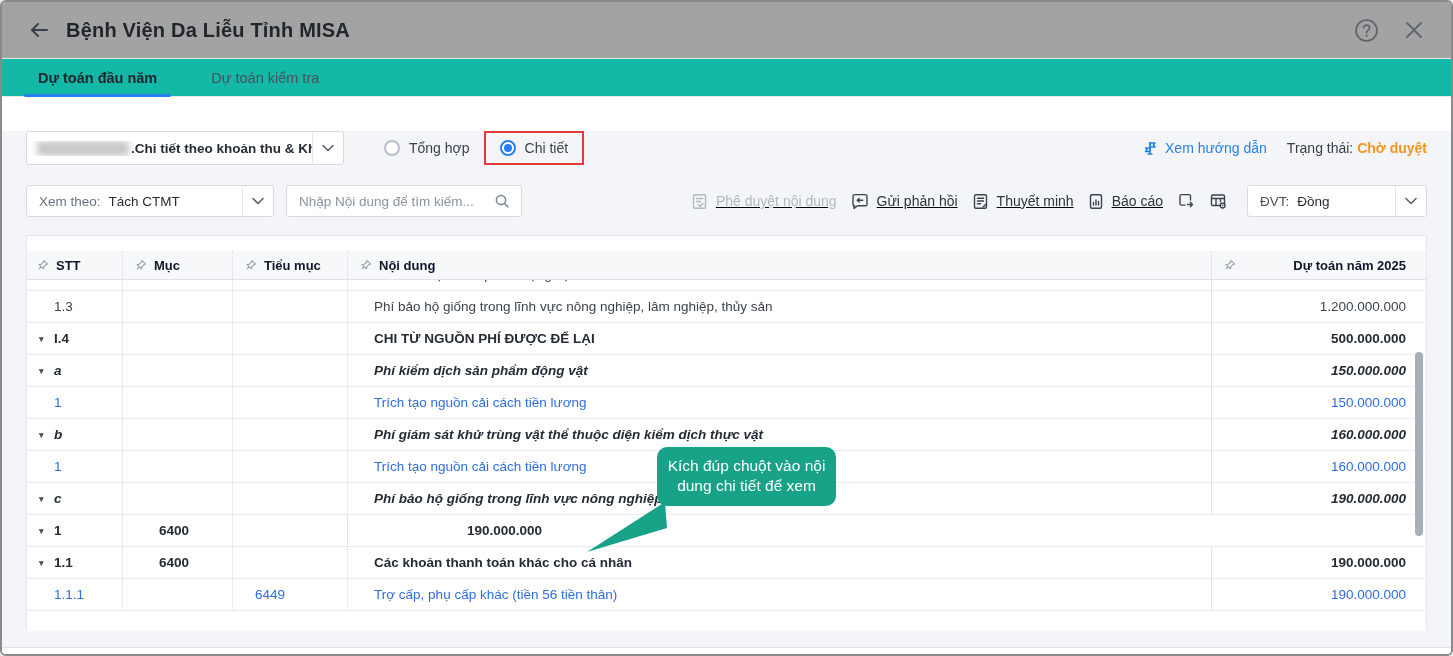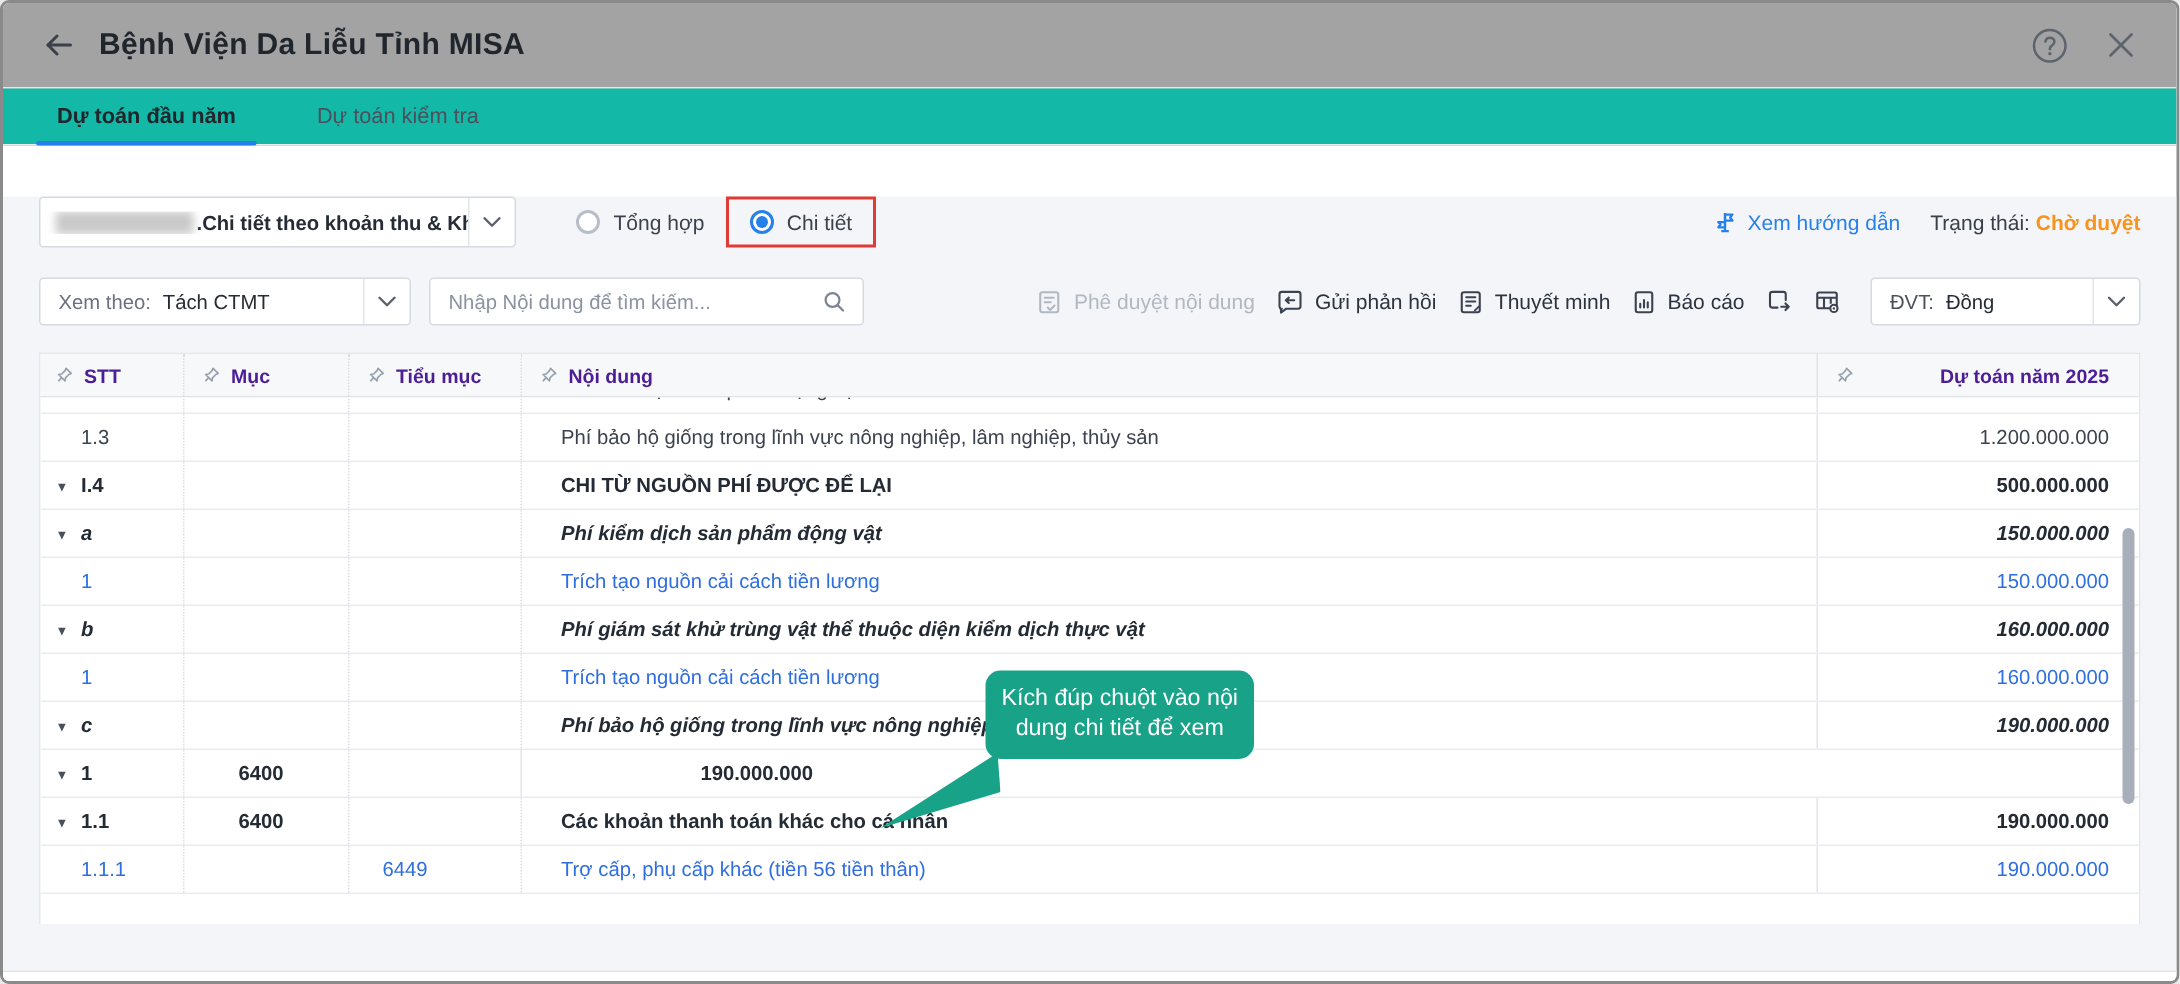--- a/index.html
+++ b/index.html
@@ -30,34 +30,34 @@
   .radio.sel::after{content:"";position:absolute;inset:2px;border-radius:50%;background:var(--accent);}
   .radiolbl{font-size:14px;color:#3b424d;margin-left:9px;}
   .radiowrap{display:flex;align-items:center;cursor:pointer;}
   .redbox{display:flex;align-items:center;border:2px solid var(--red);padding:0 14px;height:34px;box-sizing:border-box;}
   .guide{display:flex;align-items:center;color:var(--accent);font-size:14px;cursor:pointer;gap:7px;}
   .status{font-size:14px;color:#39404a;margin-left:20px;}
   .status b{color:var(--orange);font-weight:700;}
   .viewbox{width:248px;font-size:13.5px;}
   .viewbox .lbl{color:#6a7280;padding-left:12px;}
   .viewbox .val{color:#262c35;margin-left:8px;flex:1;}
-  .search{width:290px;margin-left:12px;}
+  .search{width:236px;margin-left:12px;}
   .search input{border:none;outline:none;flex:1;font-family:inherit;font-size:13.5px;color:#333;padding:0 0 0 12px;background:transparent;}
   .search input::placeholder{color:#8a93a0;}
   .search .mag{margin:0 11px;}
-  .btns{display:flex;align-items:center;margin-left:auto;gap:14px;}
+  .btns{display:flex;align-items:center;margin-left:auto;gap:14px;text-decoration:underline;}
   .tbtn{display:flex;align-items:center;gap:8px;font-size:14px;color:#2c3440;cursor:pointer;white-space:nowrap;}
   .tbtn.disabled{color:#b1b8c2;cursor:default;}
   .unitbox{width:180px;margin-left:20px;font-size:13.5px;}
   .unitbox .lbl{color:#4a515c;padding-left:12px;}
   .unitbox .val{color:#262c35;margin-left:8px;flex:1;}
   
   .table{position:relative;margin-top:18px;background:#fff;border:1px solid #e4e7ec;border-bottom:none;}
   .thead{display:flex;height:28px;background:#f7f8fa;border-bottom:1px solid #dfe3e8;align-items:center;
-         font-size:13px;font-weight:700;color:#4c1d95;}
+         font-size:13px;font-weight:700;color:#0f172a;margin-top:15px;}
   .tbody{height:351px;overflow:hidden;}
   .trow{display:flex;align-items:center;height:32px;box-sizing:border-box;border-bottom:1px solid #e9ebef;
         font-size:13.5px;color:#3c434e;background:#fff;cursor:default;}
   .trow:first-child{margin-top:-21px;}
   .c{display:flex;align-items:center;height:100%;box-sizing:border-box;overflow:hidden;white-space:nowrap;}
   .c-stt{width:95px;padding-left:12px;}
   .c-muc{width:110px;padding-left:36px;border-left:1px dotted #d9dde3;}
   .c-tm{width:115px;padding-left:22px;border-left:1px dotted #d9dde3;}
   .c-nd{flex:1;padding-left:26px;border-left:1px dotted #d9dde3;}
   .c-amt{width:215px;justify-content:flex-end;padding-right:20px;border-left:1px solid #e0e4e9;}

